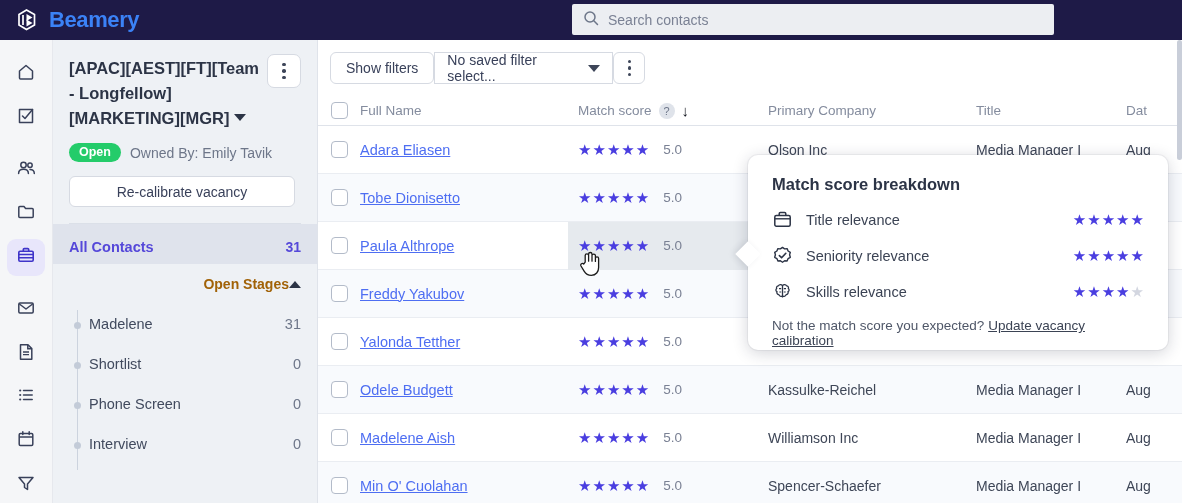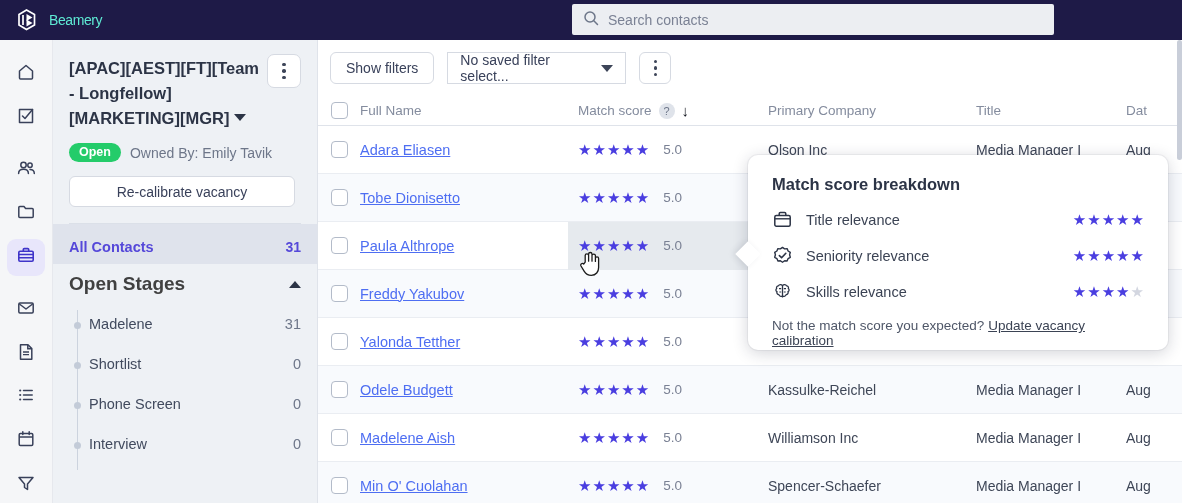--- a/index.html
+++ b/index.html
@@ -13,21 +13,21 @@
 
   
   .topbar {
     position: absolute; top: 0; left: 0; width: 1182px; height: 40px;
     background: #1e1a47;
     display: flex; align-items: center;
   }
   .brand { display: flex; align-items: center; gap: 9px; margin-left: 14px; }
   .brand-mark { width: 26px; height: 26px; flex: 0 0 26px; }
   .brand-name {
-    color: #5eead4; font-size: 14px; letter-spacing: -0.4px; font-weight: 400;
+    color: #3b82f6; font-size: 22px; letter-spacing: -0.4px; font-weight: 700;
   }
   .searchwrap {
     position: absolute; left: 572px; top: 4px; width: 482px; height: 31px;
     background: #eceef2; border-radius: 2px;
     display: flex; align-items: center; padding: 0 11px; gap: 9px;
   }
   .search-input {
     border: 0; outline: 0; background: transparent; width: 100%;
     font-family: "Liberation Sans", sans-serif; font-size: 14px; color: #3b4252;
   }
@@ -89,21 +89,21 @@
     display: flex; align-items: center; height: 40px; padding: 0 16px;
     font-size: 14.5px; cursor: pointer;
   }
   .nav-row .lbl { flex: 1; }
   .nav-row.selected { background: #dfe3ec; }
   .nav-row.selected .lbl, .nav-row.selected .cnt { color: #5548d9; font-weight: bold; margin-top: 6px; }
   .nav-row .cnt { color: #6d7689; font-size: 14px; }
   .nav-suggested .lbl { color: #444c60; display: flex; align-items: center; gap: 9px; }
   .section-row {
     display: flex; align-items: center; height: 40px; padding: 0 16px;
-    font-size: 19px; font-weight: bold; color: #404040; cursor: pointer;
+    font-size: 14px; font-weight: bold; color: #a16207; cursor: pointer; text-align: right;
   }
   .section-row .lbl { flex: 1; }
   .caret-up {
     width: 0; height: 0;
     border-left: 6px solid transparent; border-right: 6px solid transparent;
     border-bottom: 7px solid #2c3446;
   }
   .stage-wrap { position: relative; }
   .stage-line {
     position: absolute; left: 24px; top: 6px; bottom: -6px; width: 1px; background: #ccd3de;
@@ -117,21 +117,21 @@
     border-radius: 50%; background: #c3cbd8;
   }
   .stage-row .lbl { flex: 1; }
   .stage-row .cnt { color: #6d7689; }
 
   
   .main {
     position: absolute; left: 318px; top: 40px; width: 864px; height: 463px;
     background: #ffffff;
   }
-  .toolbar { display: flex; align-items: center; gap: 13px; padding: 12px 0 0 12px; }
+  .toolbar { display: flex; align-items: center; padding: 12px 0 0 12px; }
   .tb-btn {
     height: 32px; background: #ffffff; border: 1px solid #d6dae2; border-radius: 6px;
     font-size: 14px; color: #39415a; padding: 0 15px; cursor: pointer;
     font-family: "Liberation Sans", sans-serif;
   }
   .tb-select {
     height: 32px; width: 179px; background: #ffffff; border: 1px solid #d6dae2;
     border-radius: 0; font-size: 14px; color: #39415a;
     display: flex; align-items: center; justify-content: space-between;
     padding: 0 12px; cursor: pointer;

